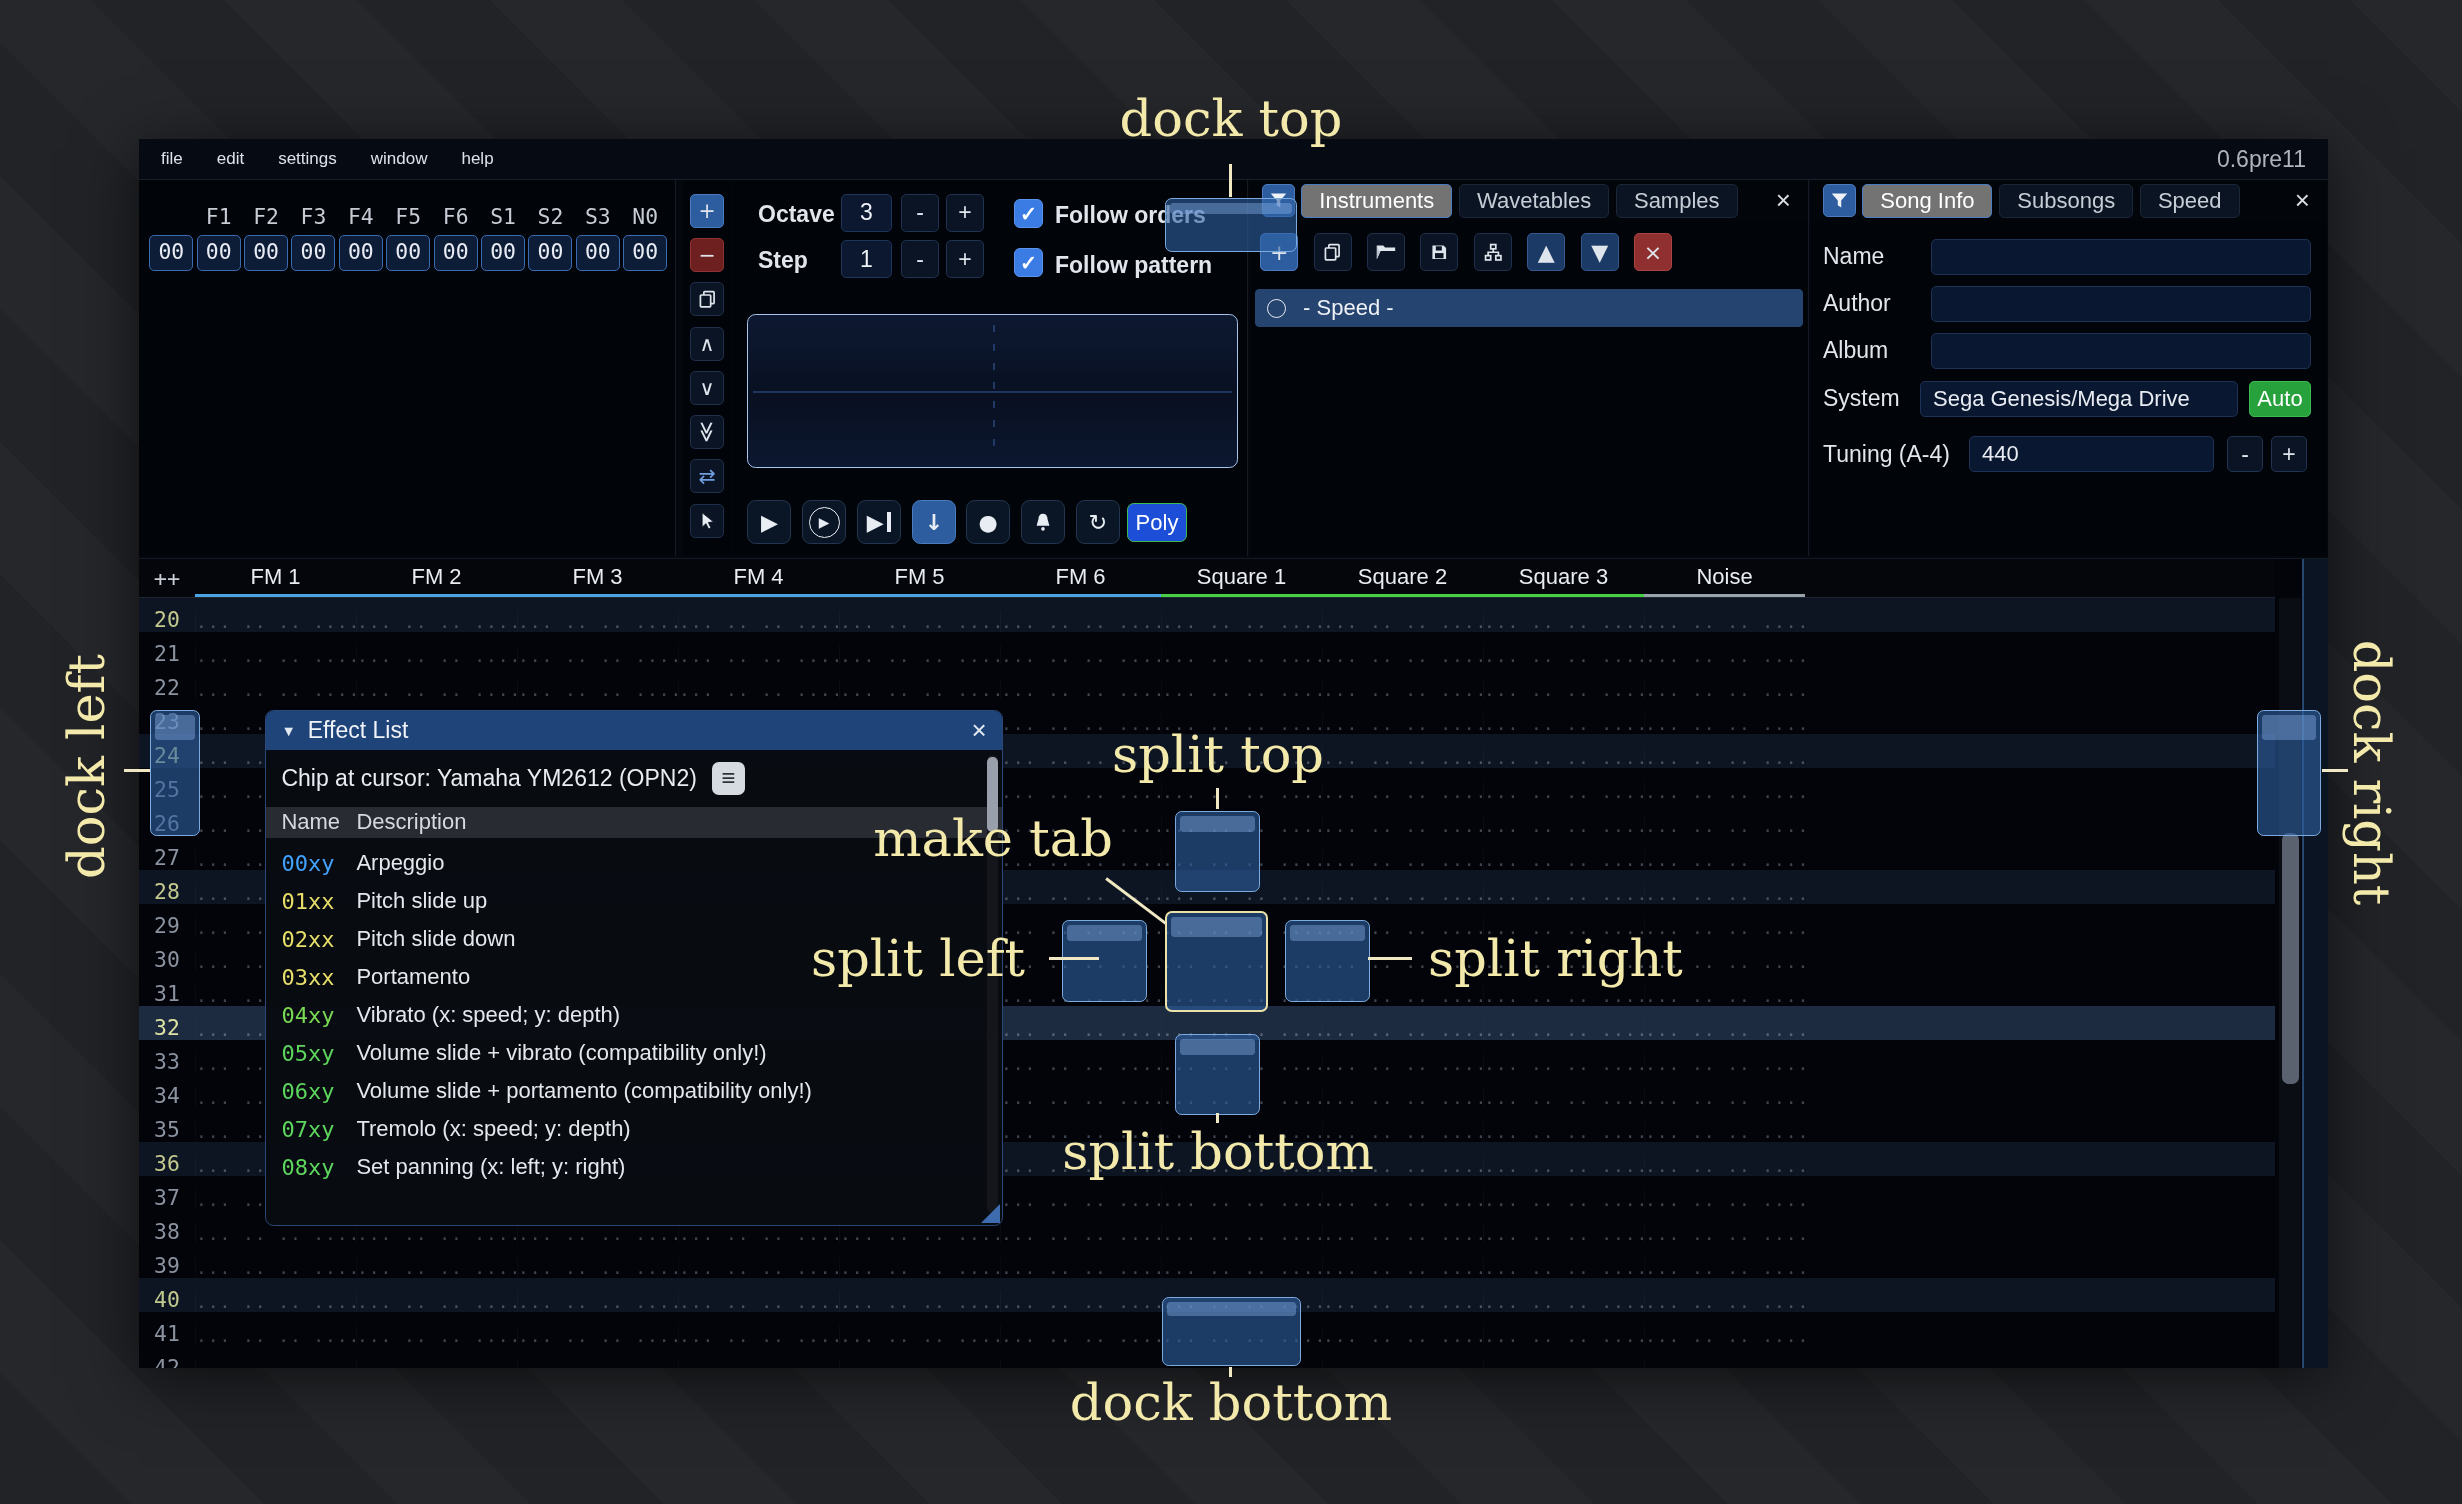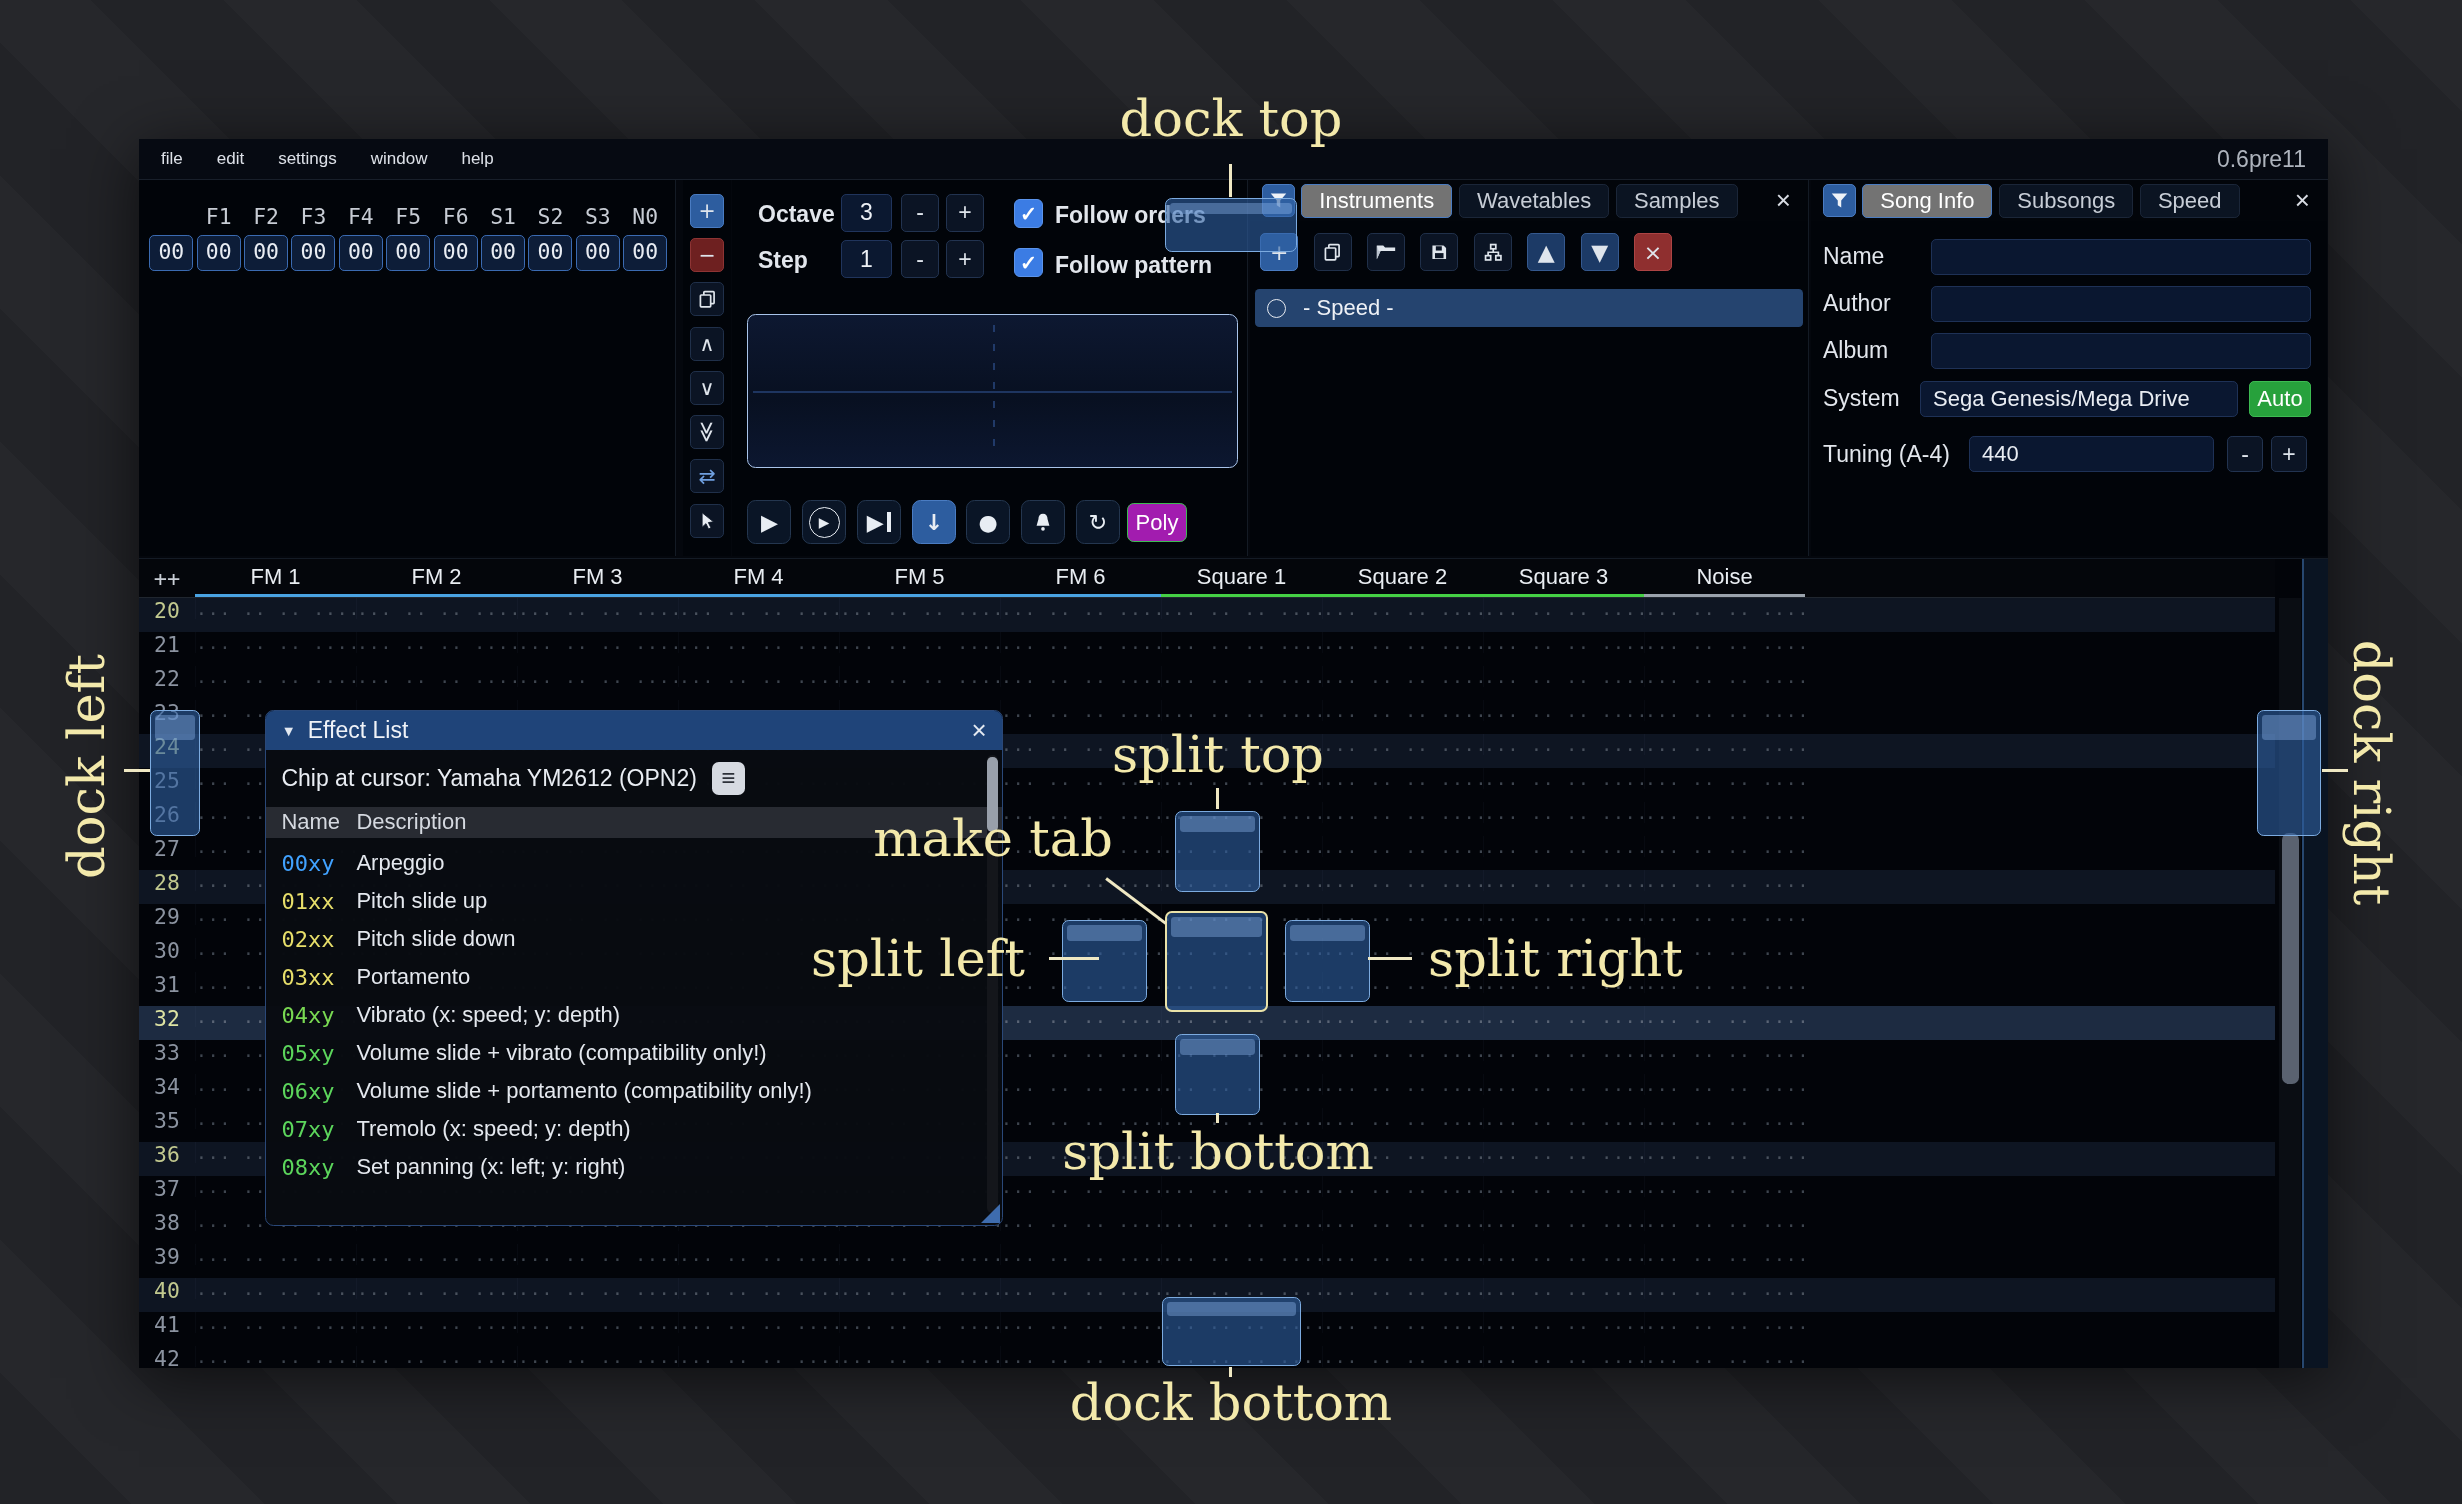--- a/index.html
+++ b/index.html
@@ -42,21 +42,21 @@
   .sbtn{position:absolute;width:38px;height:38px;background:#0b1424;border:0.9px solid #223350;border-radius:5.1px;color:#dfe5ec;font-size:23px;display:flex;align-items:center;justify-content:center;}
   .chk{position:absolute;width:29px;height:29px;background:#3b7ce4;border:0.9px solid #5b94ec;border-radius:6px;display:flex;align-items:center;justify-content:center;color:#fff;font-size:20.5px;font-weight:bold;}
   .scope{position:absolute;left:15.4px;top:134px;width:491px;height:154px;border:1.7px solid #a9c4ea;border-radius:8.5px;background:linear-gradient(180deg,#0d1831 0%,#081021 55%,#0c1730 100%);}
   .scope .hline{position:absolute;left:5.1px;right:5.1px;top:50%;height:1.7px;background:#1e3560;}
   .scope .vticks{position:absolute;left:50%;top:10.3px;bottom:10.3px;width:1.7px;background:repeating-linear-gradient(180deg,#2a4a84 0 6.8px,transparent 6.8px 19px);opacity:.7;}
   .trn{position:absolute;width:44px;height:44px;border-radius:8.5px;background:#0a1526;border:0.9px solid #24364f;color:#e8edf3;display:flex;align-items:center;justify-content:center;font-size:22px;font-family:"DejaVu Sans","Liberation Sans",sans-serif;}
   .trn.filled{background:#2d5d9f;border-color:#4a7cc2;font-weight:bold;}
   .ring{width:31px;height:31px;border:1.7px solid #e8edf3;border-radius:50%;display:flex;align-items:center;justify-content:center;}
   .ring span{font-size:13.7px;}
   .stopbar{width:4.3px;height:20.5px;background:#e8edf3;margin-left:3.4px;display:inline-block;}
-  .poly{position:absolute;width:60px;height:39px;border-radius:6.8px;background:#a21caf;border:0.9px solid #3dbb52;color:#fff;font-size:22px;display:flex;align-items:center;justify-content:center;}
+  .poly{position:absolute;width:60px;height:39px;border-radius:6.8px;background:#1d4ed8;border:0.9px solid #3dbb52;color:#fff;font-size:22px;display:flex;align-items:center;justify-content:center;}
 
   .instruments{left:1111px;width:559px;border-right:1.7px solid #141b25;}
   .songinfo{left:1672px;width:516px;}
   .tabbar{position:absolute;left:0;top:0;width:100%;height:41px;display:flex;align-items:center;gap:6.8px;padding:0 12px;background:#02050a;}
   .funnel-btn{width:32.5px;height:32.5px;border-radius:5.1px;background:#2d5d9f;border:0.9px solid #4a7cc2;display:flex;align-items:center;justify-content:center;flex:0 0 auto;}
   .tab{height:34px;padding:0 17px;display:flex;align-items:center;border-radius:5.1px;font-size:22px;color:#c7cdd6;background:#0b1422;border:0.9px solid #1b2638;white-space:nowrap;}
   .tab.sel{background:#737373;color:#fff;border-color:#4a7cc2;}
   .tab-close{margin-left:auto;font-size:26px;color:#d8dce3;padding:0 5.1px;}
   .itoolbar{position:absolute;left:10.3px;top:53px;display:flex;gap:15.4px;}
   .ibtn{width:38px;height:38px;border-radius:5.1px;background:#0b1424;border:0.9px solid #20304a;color:#dfe5ec;display:flex;align-items:center;justify-content:center;font-size:22px;font-family:"DejaVu Sans","Liberation Sans",sans-serif;}
@@ -71,21 +71,21 @@
   .tinput{position:absolute;left:120px;width:380px;height:36px;background:#0a1730;border:0.9px solid #1e3156;border-radius:5.1px;color:#e9edf3;font-size:22px;padding:0 10.3px;font-family:"Liberation Sans",sans-serif;}
   .combo{position:absolute;height:36px;background:#0a1730;border:0.9px solid #1e3156;border-radius:5.1px;color:#e9edf3;font-size:22px;display:flex;align-items:center;padding:0 12px;}
   .greenbtn{position:absolute;height:36px;background:#27a13c;border:0.9px solid #3dbb52;border-radius:5.1px;color:#fff;font-size:22px;display:flex;align-items:center;justify-content:center;}
 
   
   .patarea{position:absolute;left:0;top:419px;width:100%;bottom:0;background:#020409;overflow:hidden;border-top:1.7px solid #141b25;}
   .pathead{position:absolute;left:0;top:0;width:2136px;height:39px;display:flex;background:#04060b;border-bottom:0.9px solid #20262f;}
   .pcorner{width:56px;display:flex;align-items:center;justify-content:center;font-family:"DejaVu Sans Mono",monospace;font-size:22px;color:#c9ced6;}
   .pch{width:161px;display:flex;align-items:center;justify-content:center;font-size:22px;color:#e9edf2;border-bottom:3.4px solid transparent;height:100%;}
   .patrows{position:absolute;left:0;top:39px;width:2136px;bottom:0;}
-  .prow{height:34px;display:flex;align-items:flex-start;width:100%;}
+  .prow{height:34px;display:flex;align-items:flex-end;width:100%;}
   .prow.hl{background:rgba(43,62,92,0.30);}
   .prow.cur{background:rgba(66,97,142,0.42);}
   .pnum{width:56px;text-align:center;font-family:"DejaVu Sans Mono",monospace;font-size:21.4px;color:#8b93a0;}
   .prow.hl .pnum{color:#c2c98f;}
   .prow.cur .pnum{color:#dde3a3;}
   .pcell{width:161px;text-align:center;font-family:"DejaVu Sans Mono",monospace;font-size:18px;letter-spacing:0.9px;color:#3e454f;border-left:0.9px solid rgba(120,140,170,0.05);overflow:hidden;white-space:nowrap;}
   .prow.hl .pcell{color:#49515d;}
   .prow.cur .pcell{color:#5a6475;}
   .pscroll{position:absolute;right:27px;top:39px;bottom:0;width:22px;background:#0a0d13;}
   .pthumb{position:absolute;left:2.6px;width:17px;top:235px;height:251px;background:#5a6270;border-radius:6.8px;}

